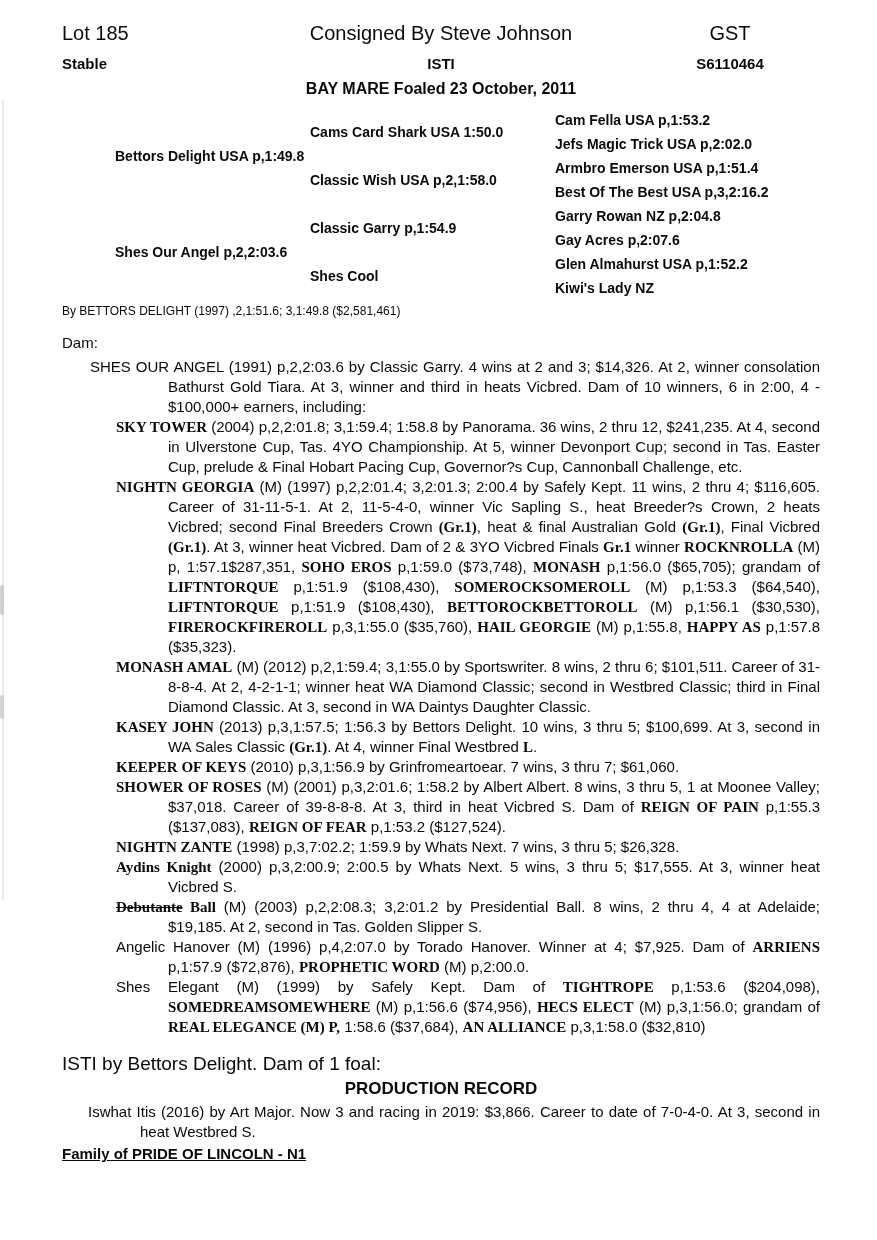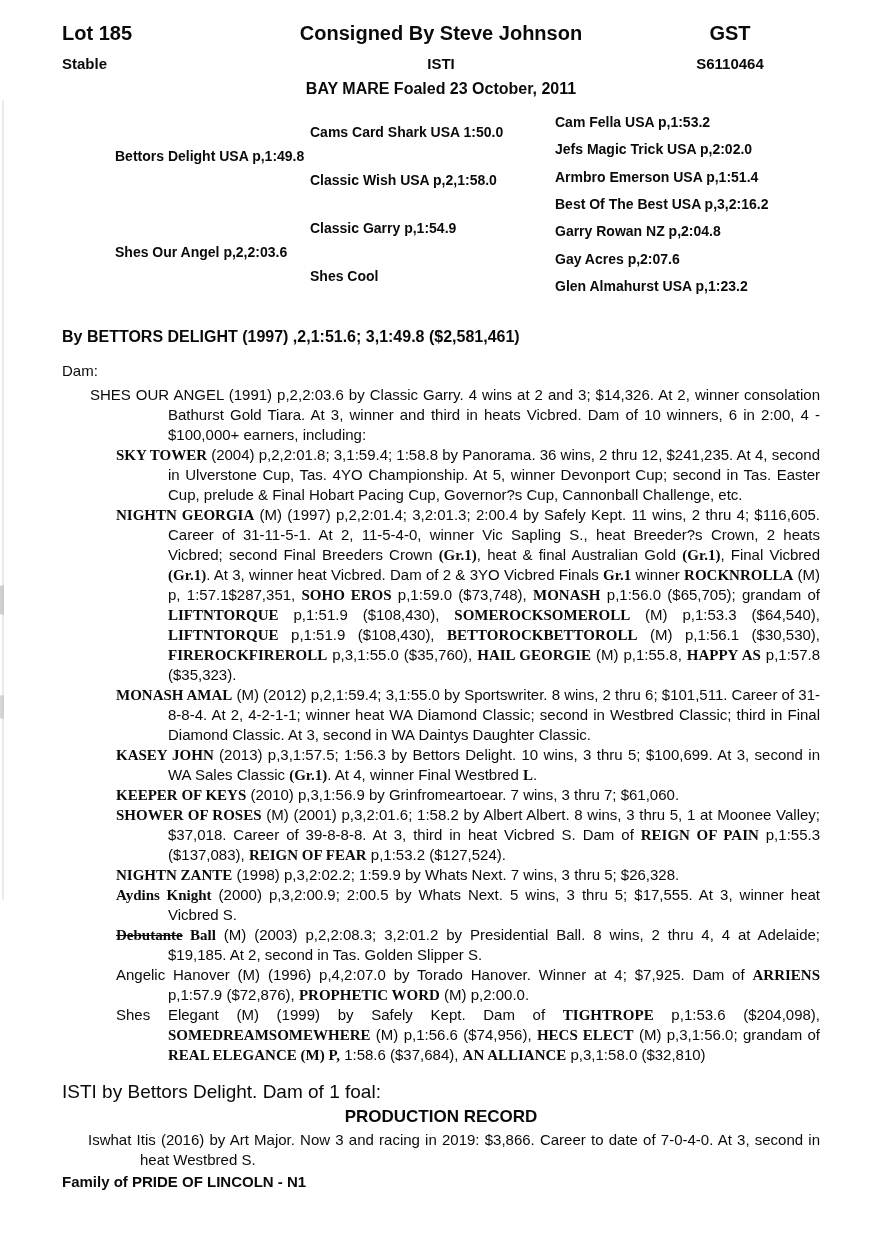--- a/index.html
+++ b/index.html
@@ -11,54 +11,54 @@
     position:relative;
     overflow:hidden;
   }
   .page{position:absolute;inset:0;padding:22px 57px 0 62px;box-sizing:border-box;}
 
   
   .hrow{display:grid;grid-template-columns:180px 1fr 180px;align-items:baseline;}
   .hrow .hleft{text-align:left;}
   .hrow .hcenter{text-align:center;}
   .hrow .hright{text-align:center;}
-  .r1{font-size:20px;font-weight:bold;}
+  .r1{font-size:20px;font-weight:normal;}
   .r2{font-size:15px;font-weight:bold;margin-top:10px;}
   .r3{margin-top:8px;}
   .r3 .hcenter{font-size:16px;font-weight:bold;}
 
   
   .pedigree{display:flex;height:192px;margin-top:10px;margin-left:53px;font-size:14px;font-weight:bold;line-height:16px;}
   .pcol{display:flex;flex-direction:column;}
   .pcol1{width:195px;}
   .pcol2{width:245px;}
   .pcol3{flex:1;}
   .pcell{flex:1;display:flex;align-items:center;}
 
-  .sire-line{margin-top:28px;font-size:16px;font-weight:bold;}
+  .sire-line{margin-top:4px;font-size:12px;font-weight:normal;}
   .dam-label{margin-top:16px;font-size:15px;font-weight:normal;}
 
   
   .entries{margin-top:6px;margin-left:28px;}
   .entries p, .prod-entries p{
     margin:0;
     font-size:15px;
     line-height:20px;
     text-align:justify;
     padding-left:78px;
   }
   .entries p.dam{text-indent:-78px;}
   .entries p.foal, .prod-entries p.foal{text-indent:-52px;}
   span.b{font-weight:bold;font-family:Liberation Serif, serif;}
   span.s{text-decoration:line-through;}
 
   .isti-line{margin-top:16px;font-size:19px;}
   .prod-title{margin-top:4px;text-align:center;font-size:17px;font-weight:bold;}
   .prod-entries{margin-top:3px;}
-  .family-line{margin-top:3px;font-size:15px;font-weight:bold;}
+  .family-line{margin-top:3px;font-size:15px;font-weight:bold;text-decoration:underline;}
 
   
   .scan-line{position:absolute;left:2px;top:100px;width:2px;height:800px;background:#d8d8d8;opacity:.55;}
   .scan-speck1{position:absolute;left:0;top:585px;width:4px;height:30px;background:#bdbdbd;border-radius:2px;opacity:.7;}
   .scan-speck2{position:absolute;left:0;top:695px;width:4px;height:24px;background:#c4c4c4;border-radius:2px;opacity:.7;}
 </style>
 </head>
 <body>
 
 <div class="scan-line"></div>
@@ -96,37 +96,38 @@
         <div class="pcell">Classic Garry p,1:54.9</div>
         <div class="pcell">Shes Cool</div>
       </div>
     <div class="pcol pcol3">
         <div class="pcell">Cam Fella USA p,1:53.2</div>
         <div class="pcell">Jefs Magic Trick USA p,2:02.0</div>
         <div class="pcell">Armbro Emerson USA p,1:51.4</div>
         <div class="pcell">Best Of The Best USA p,3,2:16.2</div>
         <div class="pcell">Garry Rowan NZ p,2:04.8</div>
         <div class="pcell">Gay Acres p,2:07.6</div>
-        <div class="pcell">Glen Almahurst USA p,1:23.2</div>
+        <div class="pcell">Glen Almahurst USA p,1:52.2</div>
+        <div class="pcell">Kiwi's Lady NZ</div>
       </div>
   </section>
 
   <div class="sire-line">By BETTORS DELIGHT (1997) ,2,1:51.6; 3,1:49.8 ($2,581,461)</div>
 
   <div class="dam-label">Dam:</div>
 
   <section class="entries">
       <p class="dam"><span>SHES OUR ANGEL (1991) p,2,2:03.6 by Classic Garry. 4 wins at 2 and 3; $14,326. At 2, winner consolation Bathurst Gold Tiara. At 3, winner and third in heats Vicbred. Dam of 10 winners, 6 in 2:00, 4 - $100,000+ earners, including:</span></p>
       <p class="foal"><span class="b">SKY TOWER</span><span> (2004) p,2,2:01.8; 3,1:59.4; 1:58.8 by Panorama. 36 wins, 2 thru 12, $241,235. At 4, second in Ulverstone Cup, Tas. 4YO Championship. At 5, winner Devonport Cup; second in Tas. Easter Cup, prelude &amp; Final Hobart Pacing Cup, Governor?s Cup, Cannonball Challenge, etc.</span></p>
       <p class="foal"><span class="b">NIGHTN GEORGIA</span><span> (M) (1997) p,2,2:01.4; 3,2:01.3; 2:00.4 by Safely Kept. 11 wins, 2 thru 4; $116,605. Career of 31-11-5-1. At 2, 11-5-4-0, winner Vic Sapling S., heat Breeder?s Crown, 2 heats Vicbred; second Final Breeders Crown </span><span class="b">(Gr.1)</span><span>, heat &amp; final Australian Gold </span><span class="b">(Gr.1)</span><span>, Final Vicbred </span><span class="b">(Gr.1)</span><span>. At 3, winner heat Vicbred. Dam of 2 &amp; 3YO Vicbred Finals </span><span class="b">Gr.1</span><span> winner </span><span class="b">ROCKNROLLA</span><span> (M) p, 1:57.1$287,351, </span><span class="b">SOHO EROS</span><span> p,1:59.0 ($73,748), </span><span class="b">MONASH</span><span> p,1:56.0 ($65,705); grandam of </span><span class="b">LIFTNTORQUE</span><span> p,1:51.9 ($108,430), </span><span class="b">SOMEROCKSOMEROLL</span><span> (M) p,1:53.3 ($64,540), </span><span class="b">LIFTNTORQUE</span><span> p,1:51.9 ($108,430), </span><span class="b">BETTOROCKBETTOROLL</span><span> (M) p,1:56.1 ($30,530), </span><span class="b">FIREROCKFIREROLL</span><span> p,3,1:55.0 ($35,760), </span><span class="b">HAIL GEORGIE</span><span> (M) p,1:55.8, </span><span class="b">HAPPY AS</span><span> p,1:57.8 ($35,323).</span></p>
       <p class="foal"><span class="b">MONASH AMAL</span><span> (M) (2012) p,2,1:59.4; 3,1:55.0 by Sportswriter. 8 wins, 2 thru 6; $101,511. Career of 31-8-8-4. At 2, 4-2-1-1; winner heat WA Diamond Classic; second in Westbred Classic; third in Final Diamond Classic. At 3, second in WA Daintys Daughter Classic.</span></p>
       <p class="foal"><span class="b">KASEY JOHN</span><span> (2013) p,3,1:57.5; 1:56.3 by Bettors Delight. 10 wins, 3 thru 5; $100,699. At 3, second in WA Sales Classic </span><span class="b">(Gr.1)</span><span>. At 4, winner Final Westbred </span><span class="b">L</span><span>.</span></p>
       <p class="foal"><span class="b">KEEPER OF KEYS</span><span> (2010) p,3,1:56.9 by Grinfromeartoear. 7 wins, 3 thru 7; $61,060.</span></p>
       <p class="foal"><span class="b">SHOWER OF ROSES</span><span> (M) (2001) p,3,2:01.6; 1:58.2 by Albert Albert. 8 wins, 3 thru 5, 1 at Moonee Valley; $37,018. Career of 39-8-8-8. At 3, third in heat Vicbred S. Dam of </span><span class="b">REIGN OF PAIN</span><span> p,1:55.3 ($137,083), </span><span class="b">REIGN OF FEAR</span><span> p,1:53.2 ($127,524).</span></p>
-      <p class="foal"><span class="b">NIGHTN ZANTE</span><span> (1998) p,3,2:02.2; 1:59.9 by Whats Next. 7 wins, 3 thru 5; $26,328.</span></p>
+      <p class="foal"><span class="b">NIGHTN ZANTE</span><span> (1998) p,3,7:02.2; 1:59.9 by Whats Next. 7 wins, 3 thru 5; $26,328.</span></p>
       <p class="foal"><span class="b">Aydins Knight</span><span> (2000) p,3,2:00.9; 2:00.5 by Whats Next. 5 wins, 3 thru 5; $17,555. At 3, winner heat Vicbred S.</span></p>
       <p class="foal"><span class="b s">Debutante</span><span class="b"> Ball</span><span> (M) (2003) p,2,2:08.3; 3,2:01.2 by Presidential Ball. 8 wins, 2 thru 4, 4 at Adelaide; $19,185. At 2, second in Tas. Golden Slipper S.</span></p>
       <p class="foal"><span>Angelic Hanover (M) (1996) p,4,2:07.0 by Torado Hanover. Winner at 4; $7,925. Dam of </span><span class="b">ARRIENS</span><span> p,1:57.9 ($72,876), </span><span class="b">PROPHETIC WORD</span><span> (M) p,2:00.0.</span></p>
       <p class="foal"><span>Shes Elegant (M) (1999) by Safely Kept. Dam of </span><span class="b">TIGHTROPE</span><span> p,1:53.6 ($204,098), </span><span class="b">SOMEDREAMSOMEWHERE</span><span> (M) p,1:56.6 ($74,956), </span><span class="b">HECS ELECT</span><span> (M) p,3,1:56.0; grandam of </span><span class="b">REAL ELEGANCE (M) P,</span><span> 1:58.6 ($37,684), </span><span class="b">AN ALLIANCE</span><span> p,3,1:58.0 ($32,810)</span></p>
     </section>
 
   <div class="isti-line">ISTI by Bettors Delight. Dam of 1 foal:</div>
 
   <div class="prod-title">PRODUCTION RECORD</div>
 

